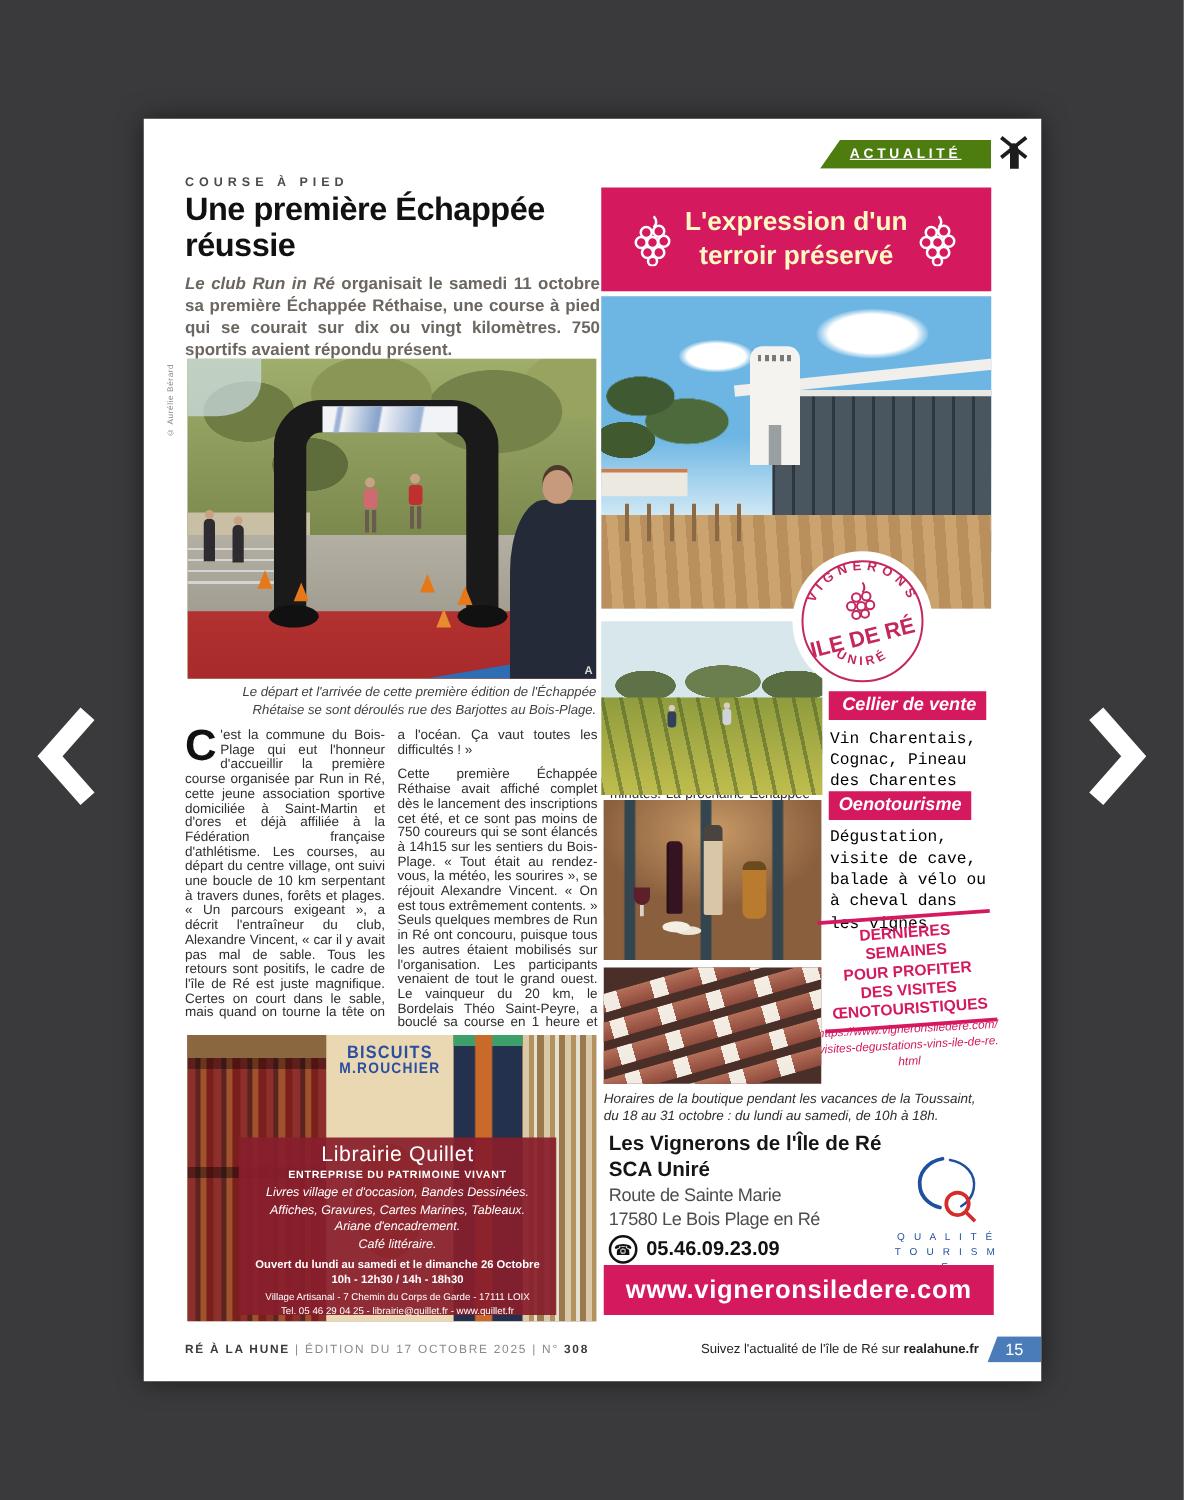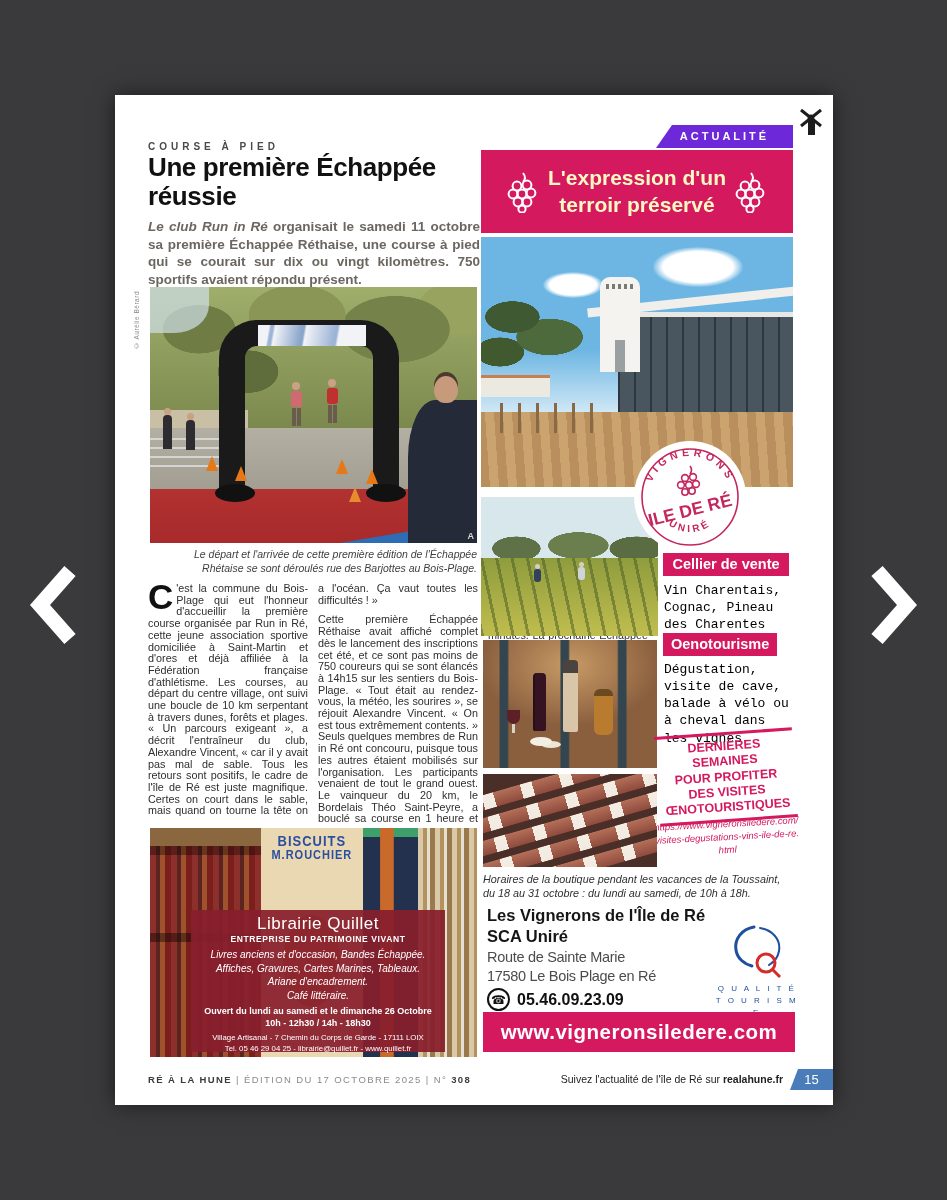--- a/index.html
+++ b/index.html
@@ -10,24 +10,25 @@
     position:relative;
     overflow:hidden;
   }
   .nav-arrow { position:absolute; top:563px; cursor:pointer; }
   .page {
     position:absolute; left:115px; top:95px; width:718px; height:1010px;
     background:#ffffff; box-shadow:0 0 20px rgba(0,0,0,.55);
   }
   
   .badge {
-    position:absolute; left:541px; top:30px; width:137px; height:23px;
-    background:#6d28d9; color:#fff; font-size:11px; font-weight:bold;
+    position:absolute; left:541px; top:17px; width:137px; height:23px;
+    background:#4d7c0f; color:#fff; font-size:11px; font-weight:bold;
     letter-spacing:3px; text-align:center; line-height:23px;
     clip-path:polygon(16px 0, 100% 0, 100% 100%, 0 100%);
+    text-decoration:underline;
   }
   .hune-logo { position:absolute; left:682px; top:12px; }
   
   .kicker { position:absolute; left:33px; top:46px; font-size:10px; letter-spacing:4px; color:#4a4a4a; font-weight:bold; }
   .headline { position:absolute; left:33px; top:58px; width:310px; font-size:26px; line-height:1.1; font-weight:bold; color:#111; letter-spacing:-0.4px; }
   .lede { position:absolute; left:33px; top:123px; width:332px; font-size:13.5px; line-height:1.3; font-weight:600; color:#6b6660; text-align:justify; }
   .lede .it { font-style:italic; }
   .photo-credit {
     position:absolute; left:18px; top:196px; font-size:6.5px; color:#8a8a8a;
     writing-mode:vertical-rl; transform:rotate(180deg); letter-spacing:0.5px;
@@ -129,22 +130,22 @@
       radial-gradient(45px 20px at 88% 60%, #5a6d42 0 60%, transparent 61%); }
   .vy-vines { position:absolute; left:0; top:44%; width:100%; height:56%;
     background:
       repeating-linear-gradient(78deg, rgba(70,90,35,.5) 0 3px, transparent 3px 15px),
       linear-gradient(#8f9c3e, #c0bd4e); }
   .vy-rider { position:absolute; width:7px; height:13px; background:#31415c; border-radius:3px; }
   .vy-rider::before { content:""; position:absolute; left:1px; top:-5px; width:5px; height:5px; border-radius:50%; background:#d8cfc2; }
   
   .ring-badge { position:absolute; left:518px; top:345px; width:114px; height:114px; }
   
-  .pink-label { position:absolute; background:#d4195f; color:#fff; font-weight:bold;
-    font-size:14.5px; text-align:center; padding:3px 8px 4px; }
+  .pink-label { position:absolute; background:#d4195f; color:#fff; font-style:italic; font-weight:bold;
+    font-size:14.5px; text-align:right; padding:3px 8px 4px; }
   .cellier-label { left:548px; top:458px; width:126px; }
   .oeno-label { left:548px; top:538px; width:114px; }
   .pink-label-text { position:absolute; font-size:13px; color:#000000; line-height:1.32; width:132px;font-family:Liberation Mono, monospace; }
   .cellier-text { left:549px; top:487px; }
   .oeno-text { left:549px; top:566px; }
   .bottles-photo { position:absolute; left:368px; top:545px; width:174px; height:128px; overflow:hidden;
     background:linear-gradient(#a4785a 0 70%, #d8c09a 70%);
     background-image:
       linear-gradient(90deg, transparent 9%, #33454e 10% 14%, transparent 15% 44%, #33454e 45% 49%, transparent 50% 77%, #33454e 78% 82%, transparent 83%),
       radial-gradient(90px 60px at 50% 20%, #c89a66, #8a5f3e),
@@ -264,21 +265,21 @@
     <div class="lib-shelf-left"></div>
     <div class="lib-poster-mid">
       <div class="pline">BISCUITS</div>
       <div class="pline" style="margin-top:0; font-size:11px;">M.ROUCHIER</div>
     </div>
     <div class="lib-poster-right"></div>
     <div class="lib-shelf-right"></div>
     <div class="lib-overlay">
       <div class="lib-name">Librairie Quillet</div>
       <div class="lib-sub">ENTREPRISE DU PATRIMOINE VIVANT</div>
-      <div class="lib-line first">Livres anciens et d'occasion, Bandes Échappée.</div>
+      <div class="lib-line first">Livres village et d'occasion, Bandes Dessinées.</div>
       <div class="lib-line">Affiches, Gravures, Cartes Marines, Tableaux.</div>
       <div class="lib-line">Ariane d'encadrement.</div>
       <div class="lib-line">Café littéraire.</div>
       <div class="lib-hours"><span>Ouvert du lundi au samedi et le dimanche 26 Octobre</span><br><span>10h - 12h30 / 14h - 18h30</span></div>
       <div class="lib-addr"><span>Village Artisanal - 7 Chemin du Corps de Garde - 17111 LOIX</span><br><span>Tel. 05 46 29 04 25 - librairie@quillet.fr - www.quillet.fr</span></div>
     </div>
   </div>
 
   <div class="wine-banner">
     <svg width="34" height="42" viewBox="0 0 34 42">

